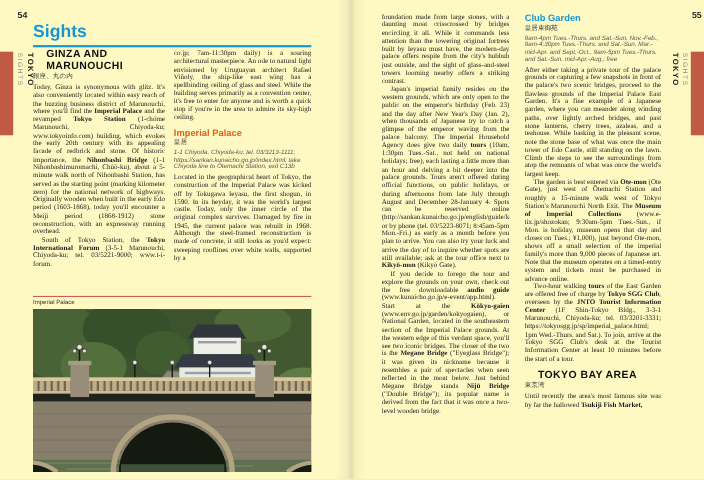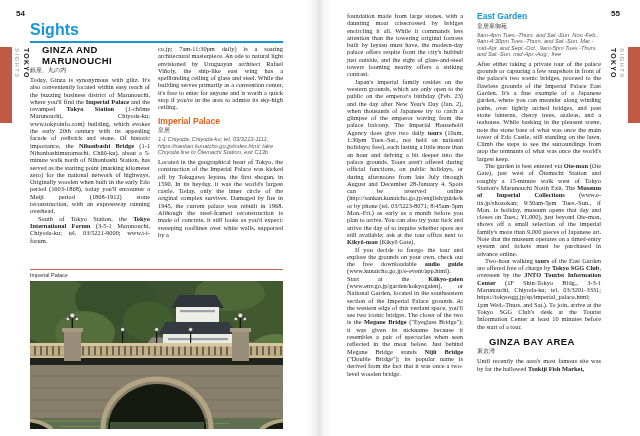--- a/index.html
+++ b/index.html
@@ -1,21 +1,21 @@
 <!DOCTYPE html>
 <html><head>
 <meta charset="utf-8">
 <style>
   html,body{margin:0;padding:0;background:#e8e8e6;}
-  #spread{position:relative;width:640px;height:436px;background:#ffffff;overflow:hidden;
+  #spread{position:relative;width:640px;height:436px;background:#fef9c3;overflow:hidden;
           font-family:"Liberation Serif",serif;}
   
   .pagenum{position:absolute;top:9px;font:bold 8px "Liberation Sans",sans-serif;color:#222;}
   #pn-left{left:16px;}
-  #pn-right{left:611px;}
+  #pn-right{left:629px;}
   
   #gutter{position:absolute;left:306px;top:0;width:26px;height:436px;
           background:linear-gradient(to right,rgba(0,0,0,0) 0%,rgba(0,0,0,0.06) 40%,rgba(0,0,0,0.11) 52%,rgba(0,0,0,0.04) 66%,rgba(0,0,0,0) 100%);}
   
   .tab-block{position:absolute;top:47px;width:12px;height:76px;background:#c05a44;}
   #tab-block-left{left:0;}
   #tab-block-right{left:628px;}
   .tab-text{position:absolute;top:48px;width:58px;height:17px;transform:rotate(90deg);
             transform-origin:top left;display:flex;flex-direction:column;justify-content:flex-start;}
   #tab-text-left{left:30px;}
@@ -81,27 +81,27 @@
       <div class="blk jp"><span>皇居</span></div>
       <div class="blk info"><span>1-1 Chiyoda, Chiyoda-ku; tel. 03/3213-1111; https://sankan.kunaicho.go.jp/index.html; take Chiyoda line to Ōtemachi Station, exit C13b</span></div>
       <div class="blk p"><span>Located in the geographical heart of Tokyo, the construction of the Imperial Palace was kicked off by Tokugawa Ieyasu, the first shogun, in 1590. In its heyday, it was the world's largest castle. Today, only the inner circle of the original complex survives. Damaged by fire in 1945, the current palace was rebuilt in 1968. Although the steel-framed reconstruction is made of concrete, it still looks as you'd expect: sweeping rooflines over white walls, supported by a</span></div>
     </div>
   <div class="col" id="r-col1">
       <div class="blk p"><span>foundation made from large stones, with a daunting moat crisscrossed by bridges encircling it all. While it commands less attention than the towering original fortress built by Ieyasu must have, the modern-day palace offers respite from the city's hubbub just outside, and the sight of glass-and-steel towers looming nearby offers a striking contrast.</span></div>
       <div class="blk pi"><span>Japan's imperial family resides on the western grounds, which are only open to the public on the emperor's birthday (Feb. 23) and the day after New Year's Day (Jan. 2), when thousands of Japanese try to catch a glimpse of the emperor waving from the palace balcony. The Imperial Household Agency does give two daily </span><span class="bold">tours</span><span> (10am, 1:30pm Tues.-Sat., not held on national holidays; free), each lasting a little more than an hour and delving a bit deeper into the palace grounds. Tours aren't offered during official functions, on public holidays, or during afternoons from late July through August and December 28-January 4. Spots can be reserved online (http://sankan.kunaicho.go.jp/english/guide/koukyo.html) or by phone (tel. 03/5223-8071; 8:45am-5pm Mon.-Fri.) as early as a month before you plan to arrive. You can also try your luck and arrive the day of to inquire whether spots are still available; ask at the tour office next to </span><span class="bold">Kikyō-mon</span><span> (Kikyō Gate).</span></div>
       <div class="blk pi"><span>If you decide to forego the tour and explore the grounds on your own, check out the free downloadable </span><span class="bold">audio guide</span><span> (www.kunaicho.go.jp/e-event/app.html). Start at the </span><span class="bold">Kōkyo-gaien</span><span> (www.env.go.jp/garden/kokyogaien), or National Garden, located in the southeastern section of the Imperial Palace grounds. At the western edge of this verdant space, you'll see two iconic bridges. The closer of the two is the </span><span class="bold">Megane Bridge</span><span> ("Eyeglass Bridge"); it was given its nickname because it resembles a pair of spectacles when seen reflected in the moat below. Just behind Megane Bridge stands </span><span class="bold">Nijū Bridge</span><span> ("Double Bridge"); its popular name is derived from the fact that it was once a two-level wooden bridge.</span></div>
     </div>
   <div class="col" id="r-col2">
-      <div class="blk h2b"><span>East Garden</span></div>
+      <div class="blk h2b"><span>Club Garden</span></div>
       <div class="blk jp"><span>皇居東御苑</span></div>
       <div class="blk info"><span>9am-4pm Tues.-Thurs. and Sat.-Sun. Nov.-Feb., 9am-4:30pm Tues.-Thurs. and Sat.-Sun. Mar.-mid-Apr. and Sept.-Oct., 9am-5pm Tues.-Thurs. and Sat.-Sun. mid-Apr.-Aug.; free</span></div>
       <div class="blk p"><span>After either taking a private tour of the palace grounds or capturing a few snapshots in front of the palace's two scenic bridges, proceed to the flawless grounds of the Imperial Palace East Garden. It's a fine example of a Japanese garden, where you can meander along winding paths, over lightly arched bridges, and past stone lanterns, cherry trees, azaleas, and a teahouse. While basking in the pleasant scene, note the stone base of what was once the main tower of Edo Castle, still standing on the lawn. Climb the steps to see the surroundings from atop the remnants of what was once the world's largest keep.</span></div>
       <div class="blk pi"><span>The garden is best entered via </span><span class="bold">Ote-mon</span><span> (Ote Gate), just west of Ōtemachi Station and roughly a 15-minute walk west of Tokyo Station's Marunouchi North Exit. The </span><span class="bold">Museum of Imperial Collections</span><span> (www.e-tix.jp/shozokan; 9:30am-5pm Tues.-Sun., if Mon. is holiday, museum opens that day and closes on Tues.; ¥1,000), just beyond Ote-mon, shows off a small selection of the imperial family's more than 9,000 pieces of Japanese art. Note that the museum operates on a timed-entry system and tickets must be purchased in advance online.</span></div>
       <div class="blk pi"><span>Two-hour walking </span><span class="bold">tours</span><span> of the East Garden are offered free of charge by </span><span class="bold">Tokyo SGG Club</span><span>, overseen by the </span><span class="bold">JNTO Tourist Information Center</span><span> (1F Shin-Tokyo Bldg., 3-3-1 Marunouchi, Chiyoda-ku; tel. 03/3201-3331; https://tokyosgg.jp/sp/imperial_palace.html; 1pm Wed.-Thurs. and Sat.). To join, arrive at the Tokyo SGG Club's desk at the Tourist Information Center at least 10 minutes before the start of a tour.</span></div>
-      <div class="blk h1"><span>GINZA BAY AREA</span></div>
+      <div class="blk h1"><span>TOKYO BAY AREA</span></div>
       <div class="blk jp"><span>東京湾</span></div>
       <div class="blk p"><span>Until recently the area's most famous site was by far the hallowed </span><span class="bold">Tsukiji Fish Market,</span></div>
     </div>
 
   <div id="caption-rule"></div>
   <div id="photo-caption">Imperial Palace</div>
   <svg id="photo" viewBox="0 0 253 148" preserveAspectRatio="none">
     <defs>
       <pattern id="bal" width="6" height="10" patternUnits="userSpaceOnUse">
         <rect width="6" height="10" fill="#bfae87"></rect>

